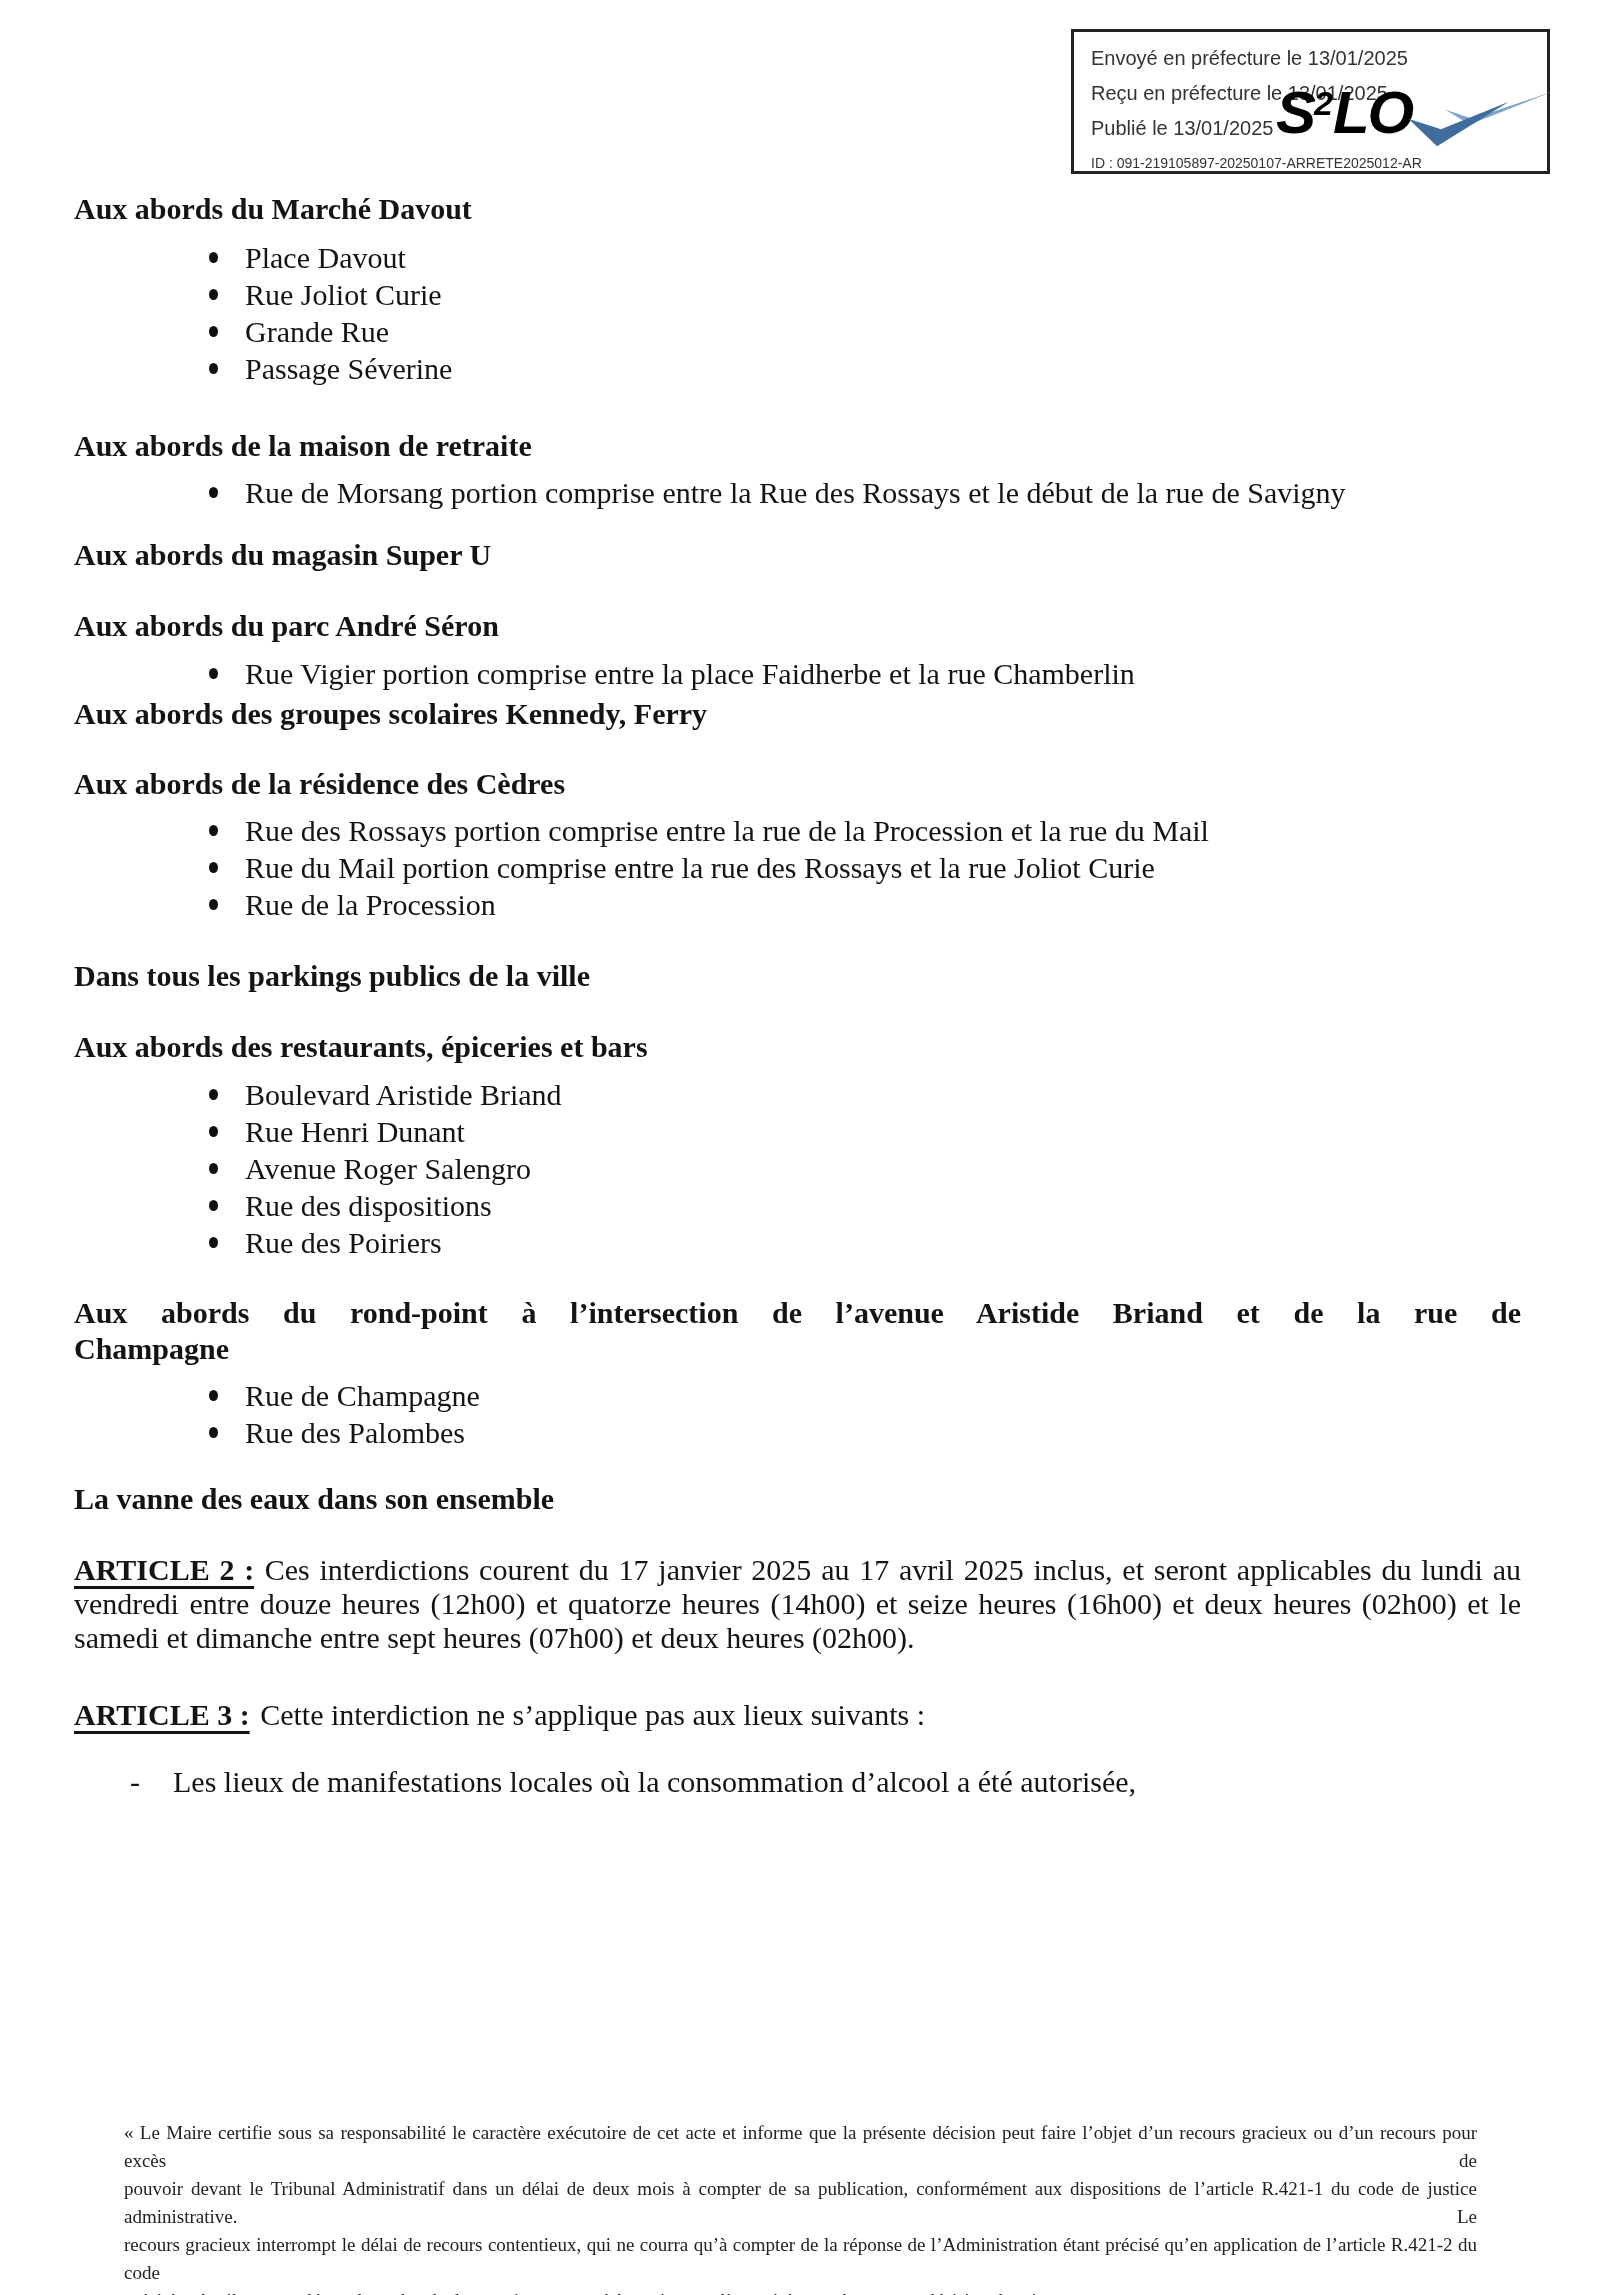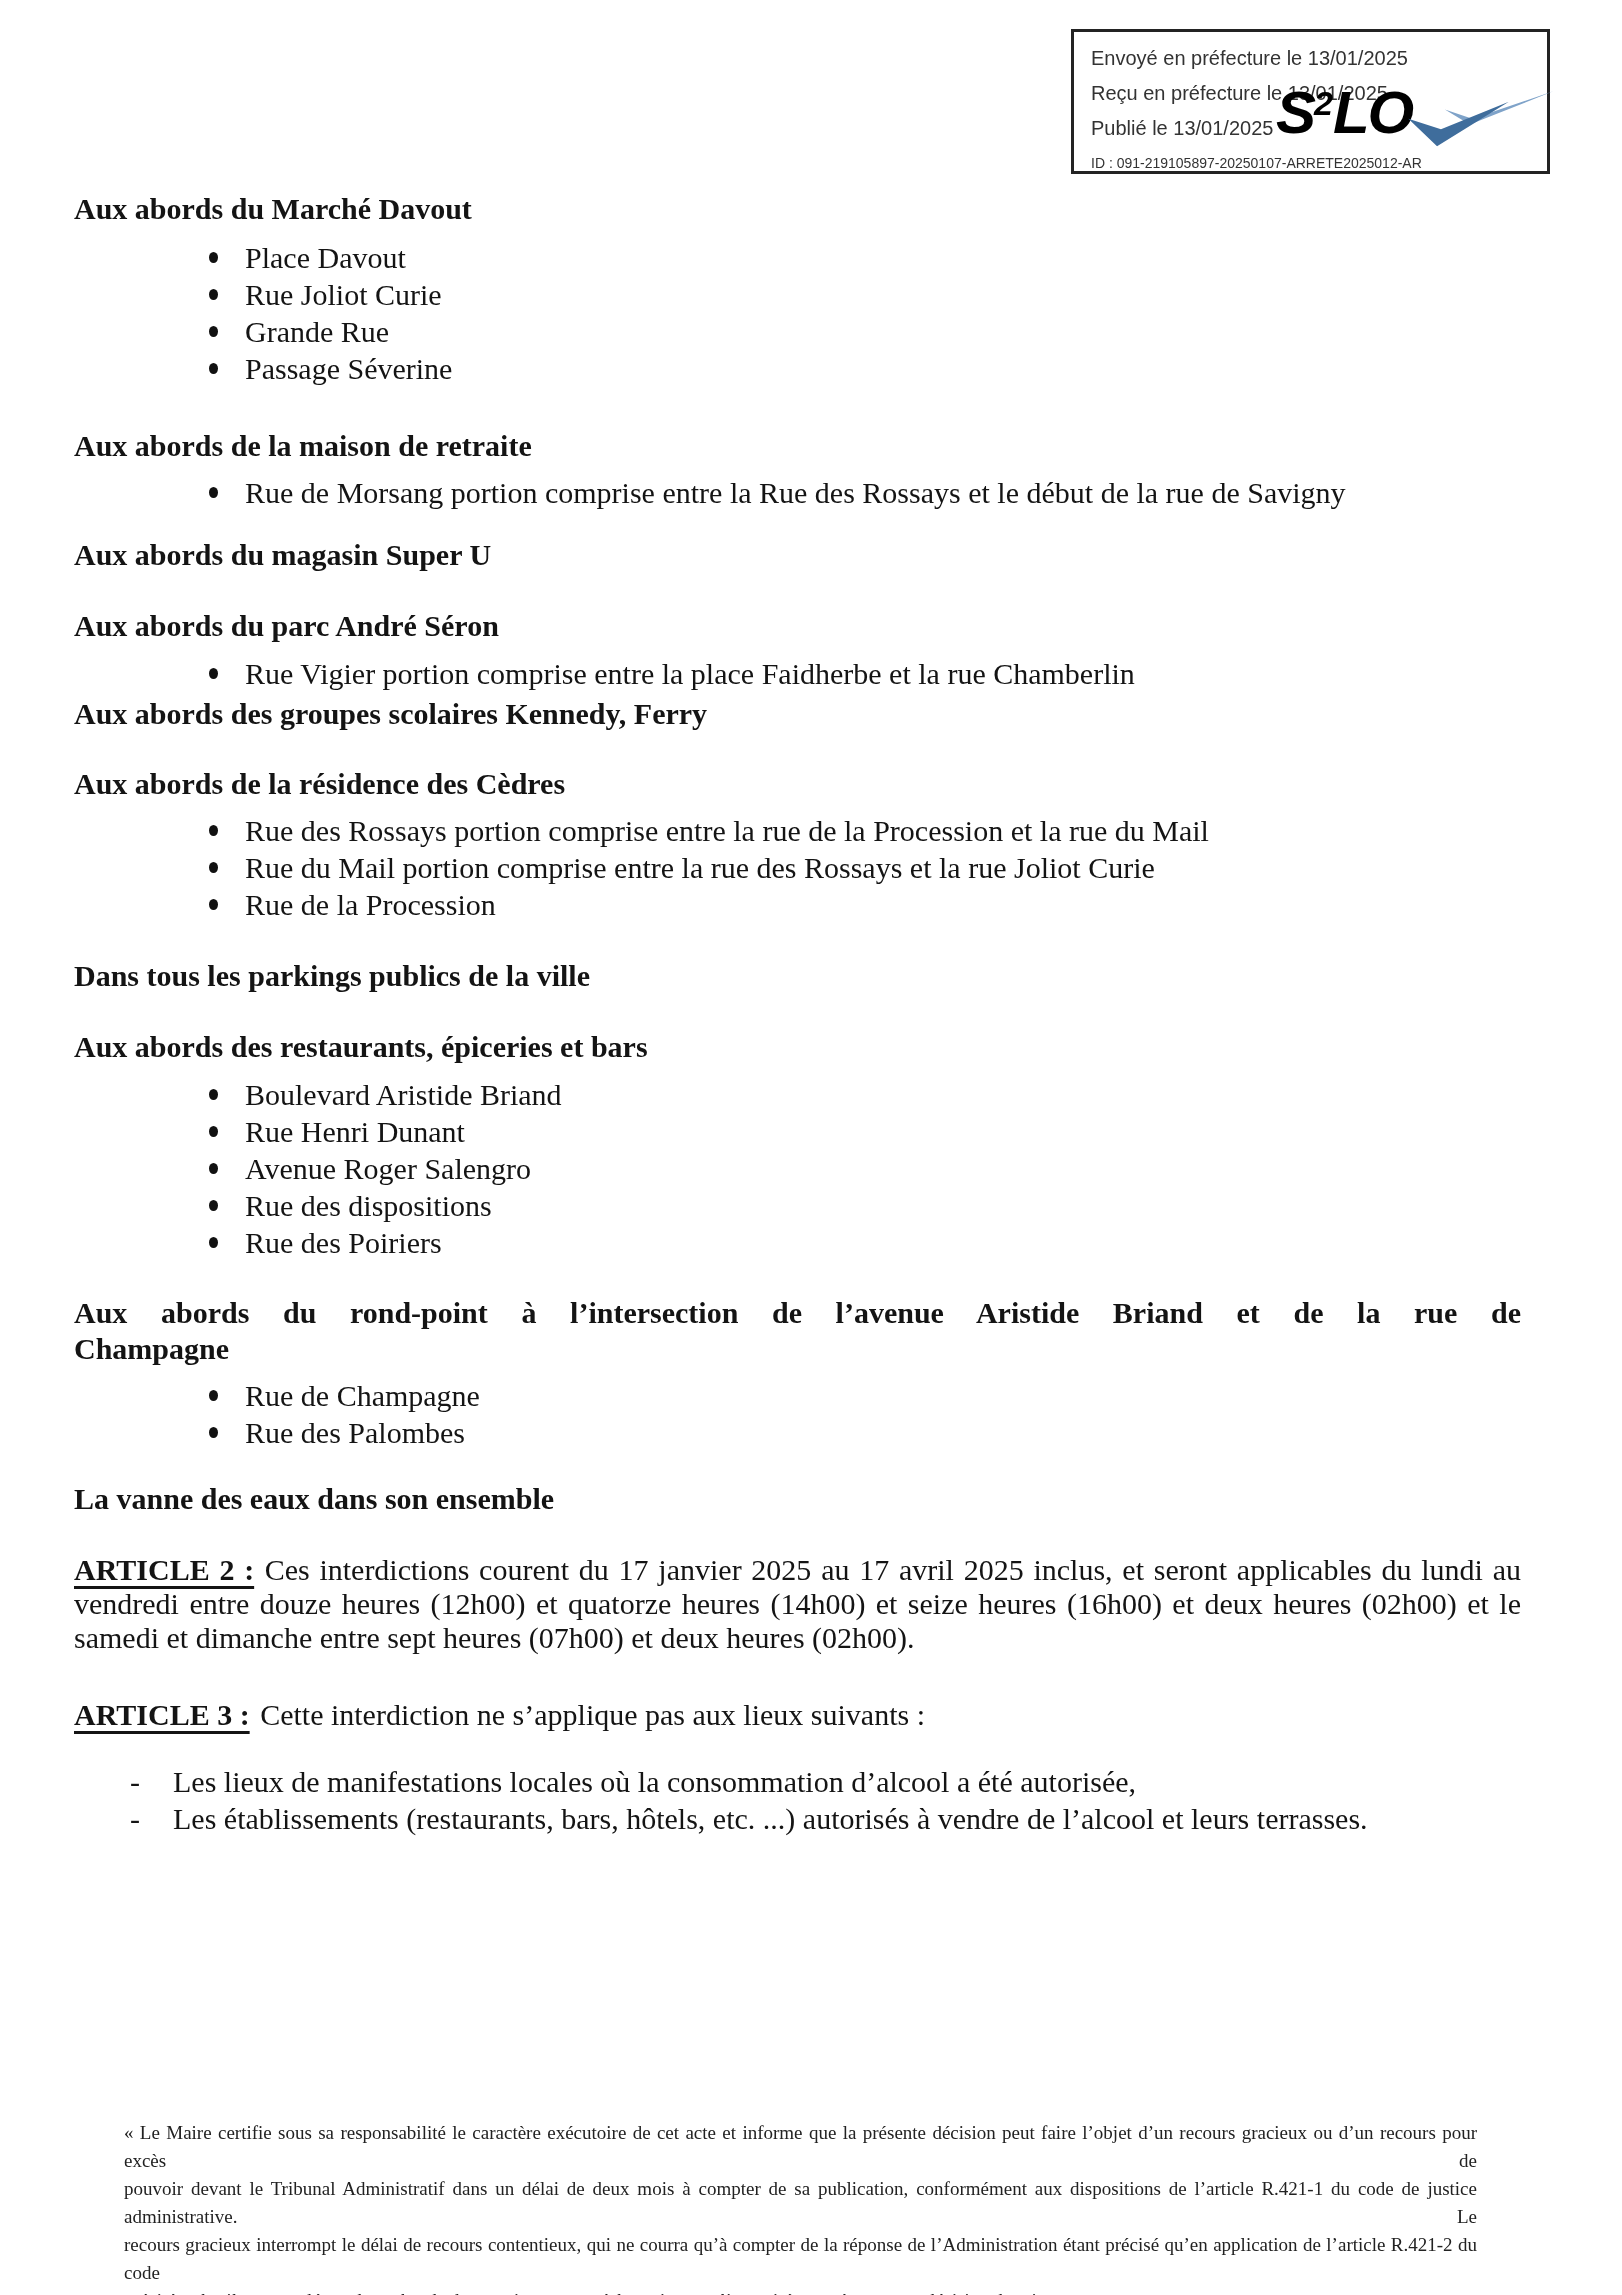--- a/index.html
+++ b/index.html
@@ -183,21 +183,20 @@
   <section class="sec s9">
     <h2>La vanne des eaux dans son ensemble</h2>
   </section>
 
   <p class="article a2"><span class="alabel">ARTICLE 2 :</span><span>Ces interdictions courent du 17 janvier 2025 au 17 avril 2025 inclus, et seront applicables du lundi au vendredi entre douze heures (12h00) et quatorze heures (14h00) et seize heures (16h00) et deux heures (02h00) et le samedi et dimanche entre sept heures (07h00) et deux heures (02h00).</span></p>
 
   <p class="article a3"><span class="alabel">ARTICLE 3 :</span><span>Cette interdiction ne s’applique pas aux lieux suivants :</span></p>
 
   <ul class="dlist">
     <li class="ditem"><span>Les lieux de manifestations locales où la consommation d’alcool a été autorisée,</span></li>
-    <li class="ditem"><span>Les établissements (restaurants, bars, hôtels, etc. ...) autorisés à vendre de l’alcool et leurs terrasses.</span></li>
   </ul>
 
 </div>
 
 <div class="footer">
   <div class="f-line f-just">« Le Maire certifie sous sa responsabilité le caractère exécutoire de cet acte et informe que la présente décision peut faire l’objet d’un recours gracieux ou d’un recours pour excès de</div>
   <div class="f-line f-just">pouvoir devant le Tribunal Administratif dans un délai de deux mois à compter de sa publication, conformément aux dispositions de l’article R.421-1 du code de justice administrative. Le</div>
   <div class="f-line f-just">recours gracieux interrompt le délai de recours contentieux, qui ne courra qu’à compter de la réponse de l’Administration étant précisé qu’en application de l’article R.421-2 du code</div>
   <div class="f-line"><span>précité, </span><span class="f-italic">« le silence gardé pendant plus de deux mois sur une réclamation par l’autorité compétente vaut décision de rejet »</span></div>
 </div>

